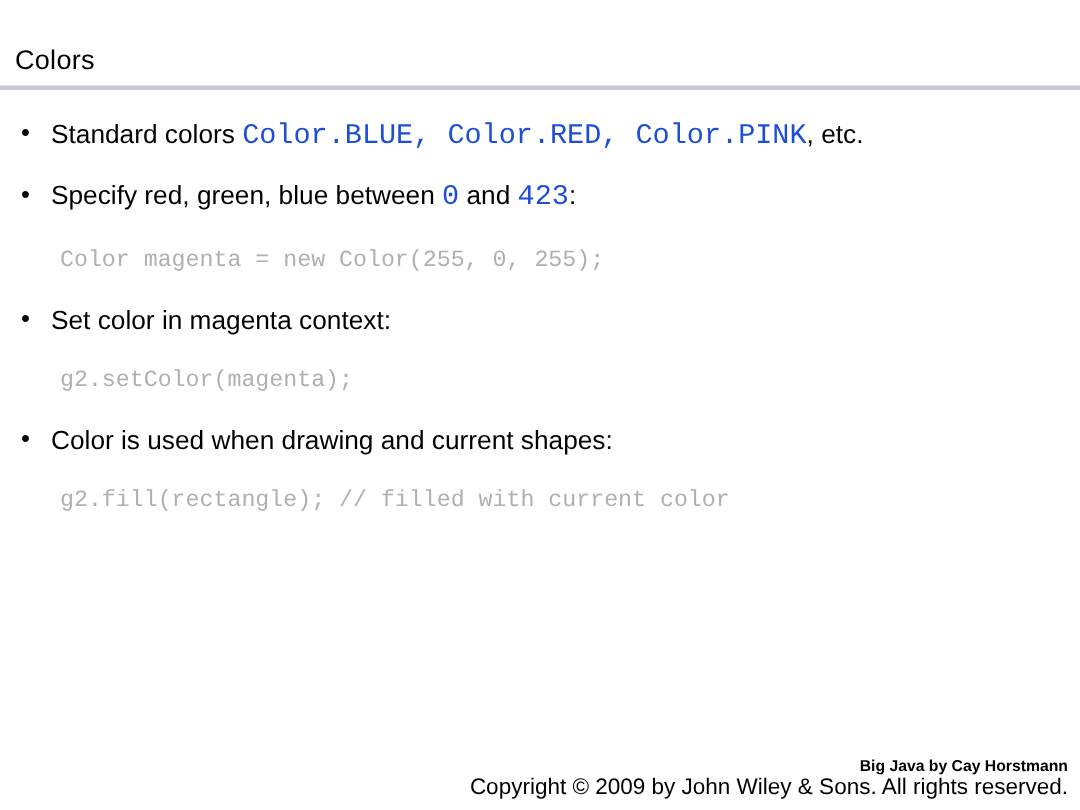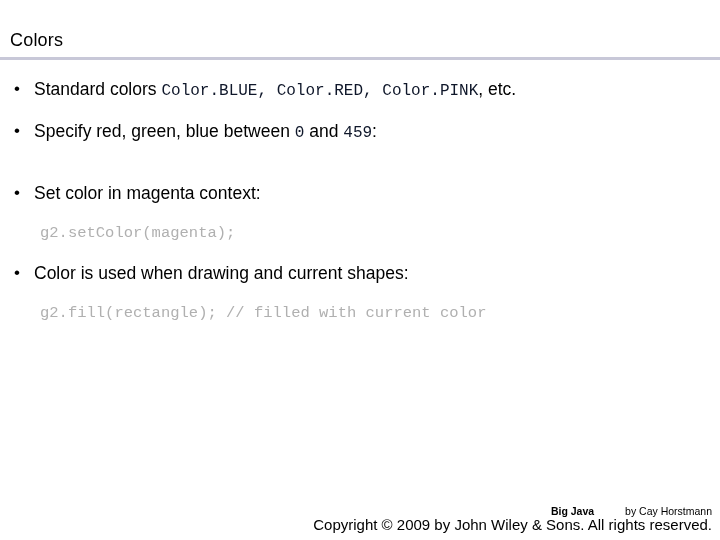--- a/index.html
+++ b/index.html
@@ -54,22 +54,22 @@
   .bullet .dot {
     position: absolute;
     left: 14px;
     top: 0px;
     font-size: 17px;
     line-height: 22px;
     color: #000000;
   }
   .code {
     font-family: "Liberation Mono", "DejaVu Sans Mono", monospace;
-    color: #0f172a;
-    font-size: 16px;
+    color: #1d4ed8;
+    font-size: 19px;
   }
   .codeline {
     padding-left: 40px;
     font-family: "Liberation Mono", "DejaVu Sans Mono", monospace;
     color: #b0b0b0;
     font-size: 15.5px;
     line-height: 22px;
   }
   .sp-1 { height: 16px; }
   .sp-2 { height: 18px; }
@@ -81,22 +81,21 @@
     bottom: 8px;
     text-align: right;
     font-size: 10.5px;
     line-height: 14px;
     color: #000000;
   }
   .footer .bigjava {
     font-weight: bold;
   }
   .footer .byline {
-    font-weight: normal;
-    margin-left: 28px;
+    font-weight: bold;
   }
   .footer-line2 {
     font-size: 15px;
   }
   .nowrap { white-space: nowrap; }
 </style>
 </head>
 <body>
 
 <div class="slide">
@@ -108,25 +107,26 @@
 
     <div class="bullet">
       <span class="dot">•</span>
       <span>Standard colors </span><span class="code nowrap">Color.BLUE, Color.RED, Color.PINK</span><span>, etc.</span>
     </div>
 
     <div class="sp-1"></div>
 
     <div class="bullet">
       <span class="dot">•</span>
-      <span>Specify red, green, blue between </span><span class="code">0</span><span> and </span><span class="code">459</span><span>:</span>
+      <span>Specify red, green, blue between </span><span class="code">0</span><span> and </span><span class="code">423</span><span>:</span>
     </div>
 
     <div class="sp-2"></div>
 
+    <div class="codeline">Color magenta = new Color(255, 0, 255);</div>
 
     <div class="sp-2"></div>
 
     <div class="bullet">
       <span class="dot">•</span>
       <span>Set color in magenta context:</span>
     </div>
 
     <div class="sp-3"></div>
 

